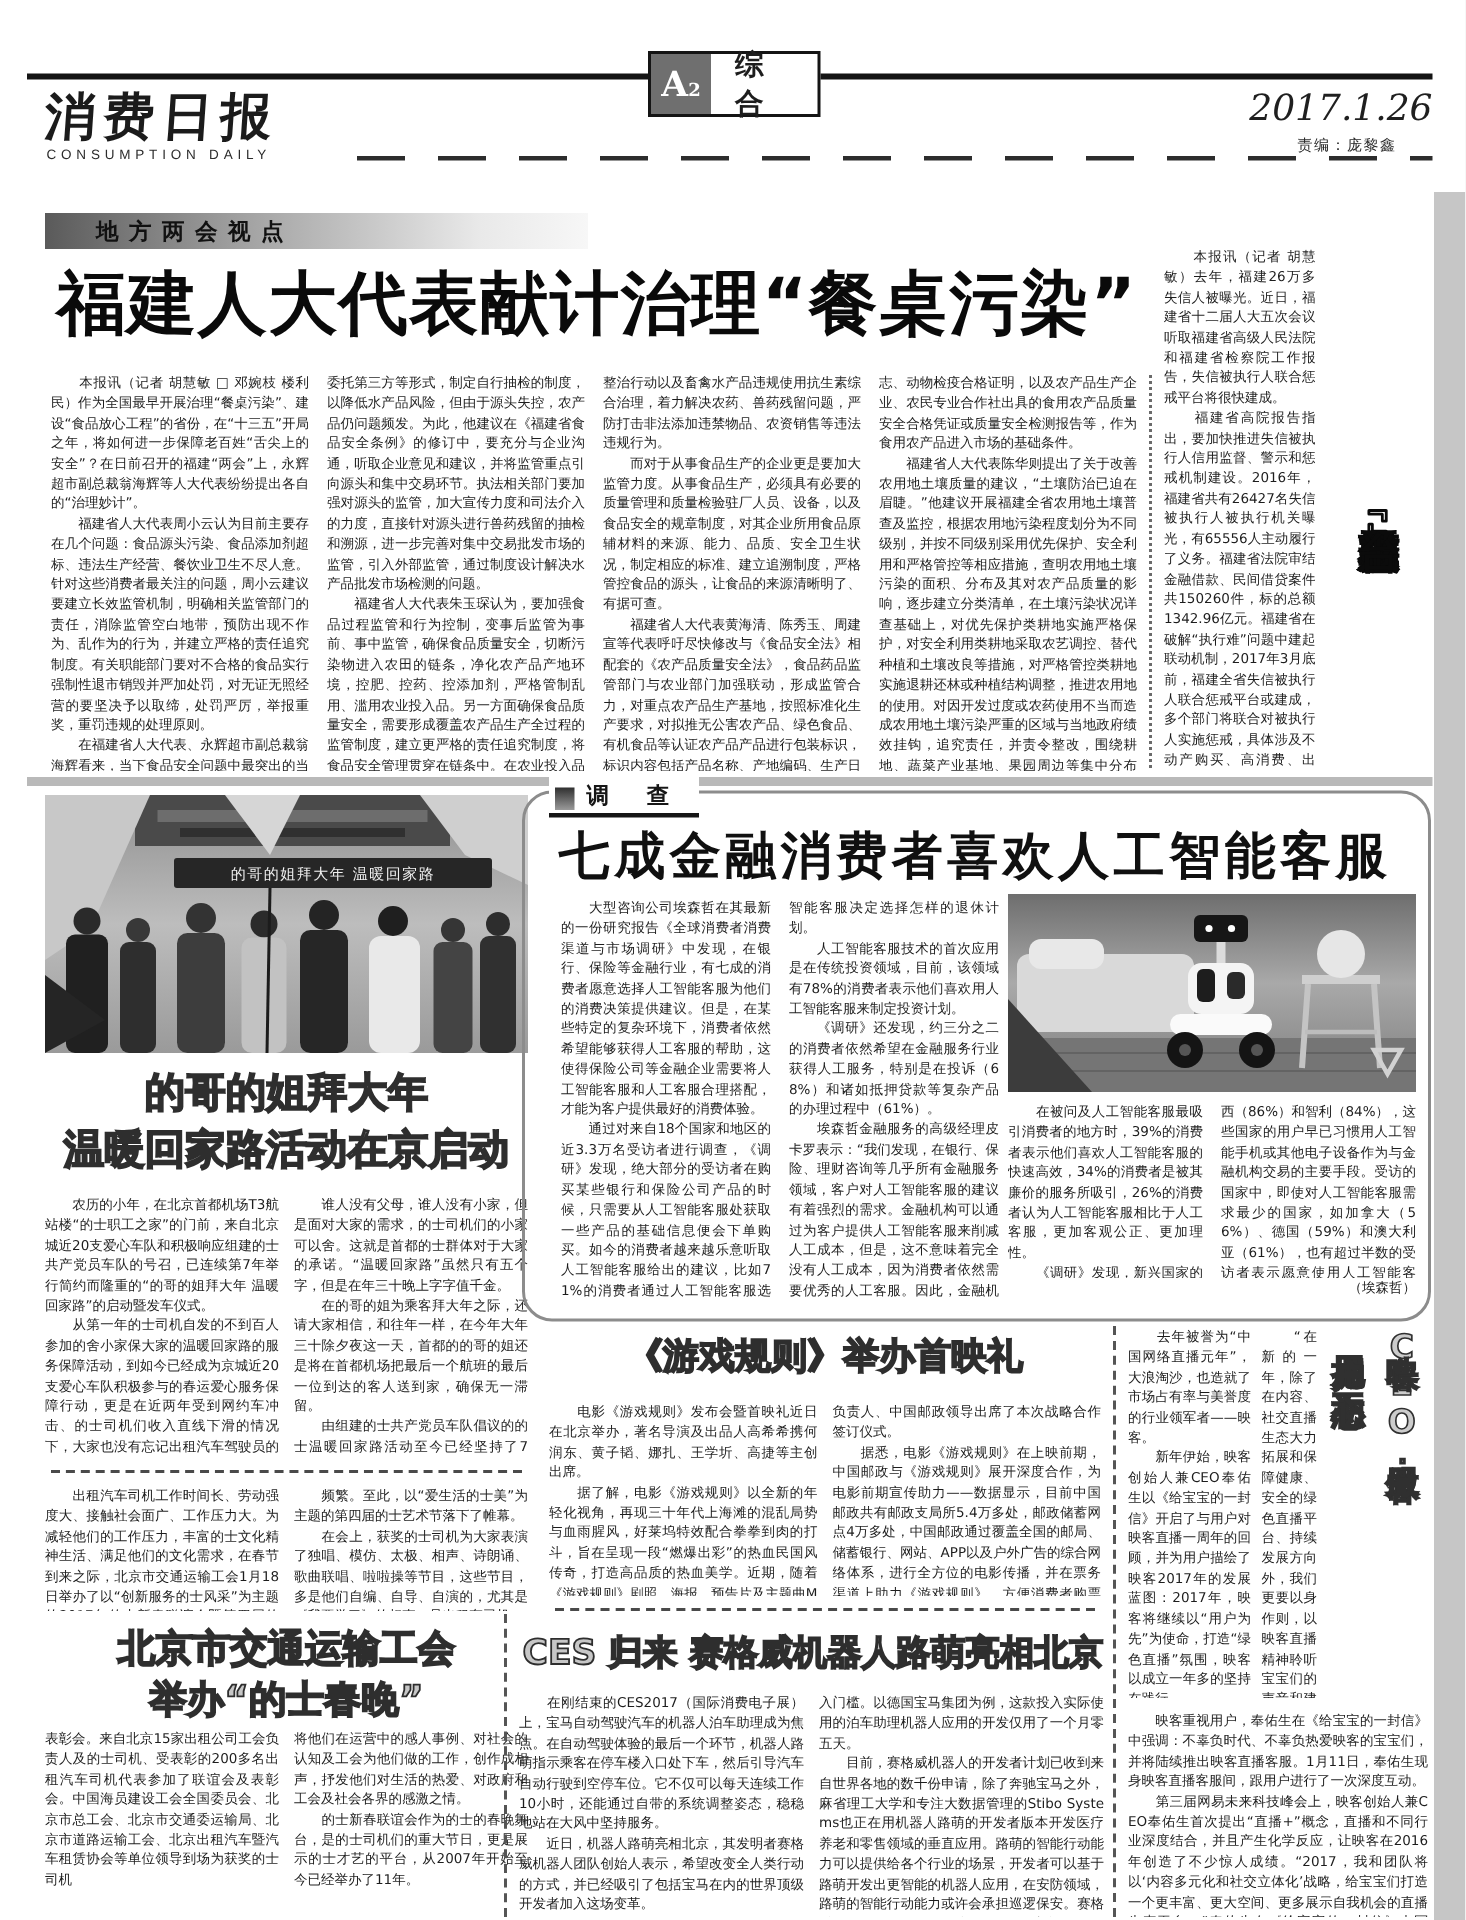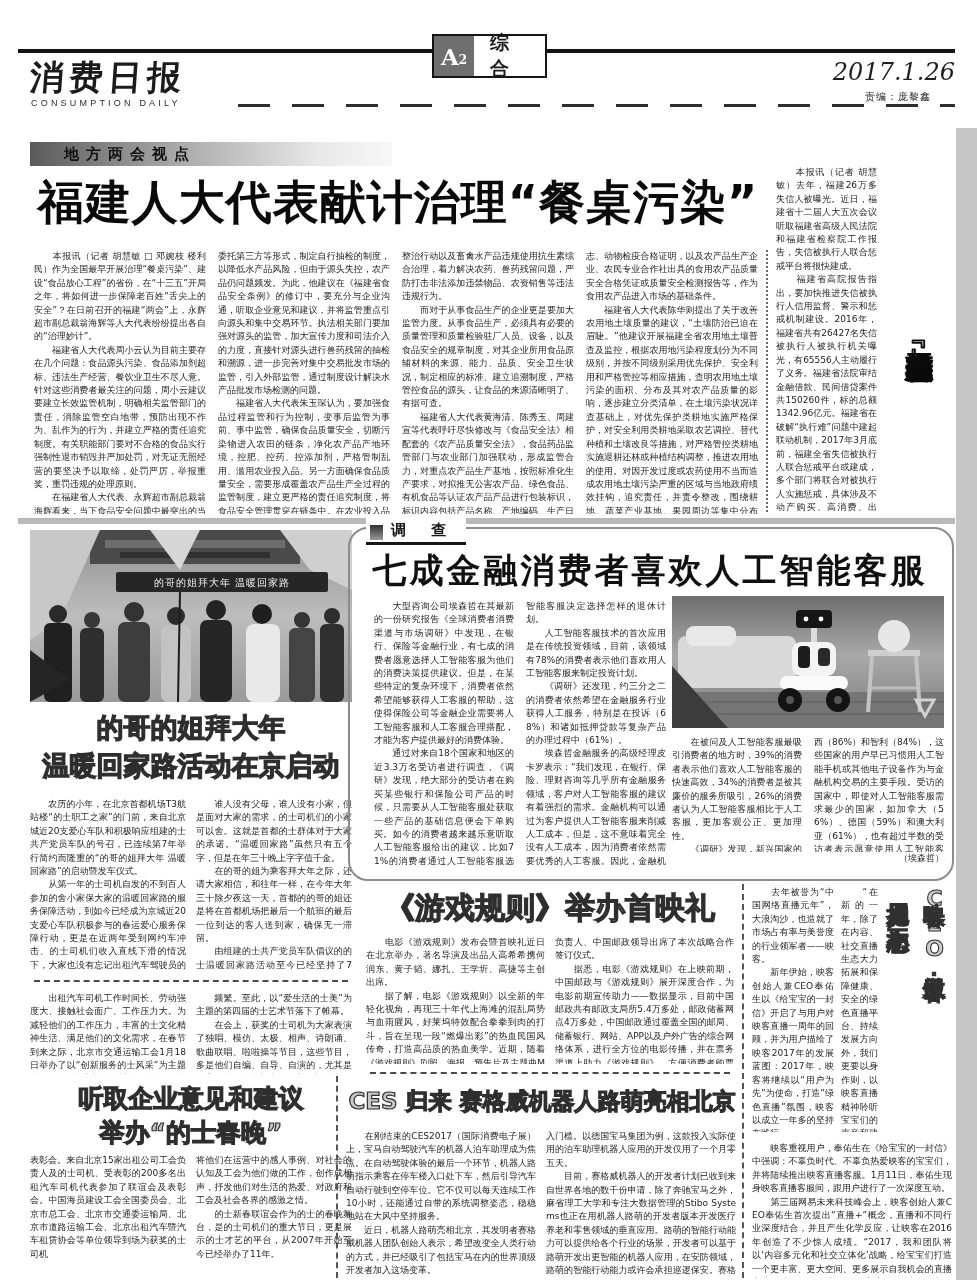--- a/index.html
+++ b/index.html
@@ -158,21 +158,21 @@
   </div>
 
   <div class="abs dashh" style="left:34px;top:980px;width:314px;"></div>
 
   <div class="abs cols" style="left:30px;top:992px;width:322px;height:82px;">
     <div class="bt" style="width:156px;margin-right:10px;height:82px;">　　出租汽车司机工作时间长、劳动强度大、接触社会面广、工作压力大。为减轻他们的工作压力，丰富的士文化精神生活、满足他们的文化需求，在春节到来之际，北京市交通运输工会1月18日举办了以“创新服务的士风采”为主题的2017年的士新春联谊会暨第四届的士才艺</div>
     <div class="bt" style="width:156px;height:82px;">　　频繁。至此，以“爱生活的士美”为主题的第四届的士艺术节落下了帷幕。
 　　在会上，获奖的士司机为大家表演了独唱、模仿、太极、相声、诗朗诵、歌曲联唱、啦啦操等节目，这些节目，多是他们自编、自导、自演的，尤其是《我要学习》的相声，是出租车司机</div>
   </div>
 
-  <div class="abs hollow" style="left:30px;top:1082px;width:322px;font-size:25px;">听取企业意见和建议</div>
+  <div class="abs hollow" style="left:30px;top:1082px;width:322px;font-size:25px;">北京市交通运输工会</div>
   <div class="abs hollow" style="left:30px;top:1116px;width:322px;font-size:25px;">举办“的士春晚”</div>
 
   <div class="abs cols" style="left:30px;top:1154px;width:322px;height:124px;">
     <div class="bt" style="width:156px;margin-right:10px;height:124px;">表彰会。来自北京15家出租公司工会负责人及的士司机、受表彰的200多名出租汽车司机代表参加了联谊会及表彰会。中国海员建设工会全国委员会、北京市总工会、北京市交通委运输局、北京市道路运输工会、北京出租汽车暨汽车租赁协会等单位领导到场为获奖的士司机</div>
     <div class="bt" style="width:156px;height:124px;">将他们在运营中的感人事例、对社会的认知及工会为他们做的工作，创作成相声，抒发他们对生活的热爱、对政府和工会及社会各界的感激之情。
 　　的士新春联谊会作为的士的春晚舞台，是的士司机们的重大节日，更是展示的士才艺的平台，从2007年开始至今已经举办了11年。</div>
   </div>
 
   <div class="abs surveybox" style="left:348px;top:527px;width:602px;height:350px;"></div>
   <div class="abs surveytag" style="left:366px;top:518px;">
@@ -232,21 +232,21 @@
     </svg>
   </div>
 
   <div class="abs cols" style="left:672px;top:736px;width:272px;height:116px;">
     <div class="bt" style="width:130px;margin-right:12px;height:116px;">　　在被问及人工智能客服最吸引消费者的地方时，39%的消费者表示他们喜欢人工智能客服的快速高效，34%的消费者是被其廉价的服务所吸引，26%的消费者认为人工智能客服相比于人工客服，更加客观公正、更加理性。
 　　《调研》发现，新兴国家的客户对AI客服的需求最强烈，比如印度尼西亚（92%）、泰国（90%）、巴</div>
     <div class="bt" style="width:130px;height:116px;">西（86%）和智利（84%），这些国家的用户早已习惯用人工智能手机或其他电子设备作为与金融机构交易的主要手段。受访的国家中，即使对人工智能客服需求最少的国家，如加拿大（56%）、德国（59%）和澳大利亚（61%），也有超过半数的受访者表示愿意使用人工智能客服。</div>
   </div>
   <div class="abs sign" style="left:814px;top:852px;width:130px;">（埃森哲）</div>
 
-  <div class="abs hollow" style="left:365px;top:888px;width:370px;font-size:30px;">《游戏规则》举办首映礼</div>
+  <div class="abs hollow" style="left:365px;top:888px;width:370px;font-size:24px;">《游戏规则》举办首映礼</div>
   <div class="abs cols" style="left:366px;top:936px;width:368px;height:128px;">
     <div class="bt" style="width:179px;margin-right:10px;height:128px;">　　电影《游戏规则》发布会暨首映礼近日在北京举办，著名导演及出品人高希希携何润东、黄子韬、娜扎、王学圻、高捷等主创出席。
 　　据了解，电影《游戏规则》以全新的年轻化视角，再现三十年代上海滩的混乱局势与血雨腥风，好莱坞特效配合拳拳到肉的打斗，旨在呈现一段“燃爆出彩”的热血民国风传奇，打造高品质的热血美学。近期，随着《游戏规则》剧照、海报、预告片及主题曲MV的陆续发布，让所有人对《游戏规则》再次产生浓厚兴趣。
 　　此外，发布会上现场，星亿东方与中国邮政签订战略合作协议也是一大亮点，星亿东方相关</div>
     <div class="bt" style="width:179px;height:128px;">负责人、中国邮政领导出席了本次战略合作签订仪式。
 　　据悉，电影《游戏规则》在上映前期，中国邮政与《游戏规则》展开深度合作，为电影前期宣传助力——数据显示，目前中国邮政共有邮政支局所5.4万多处，邮政储蓄网点4万多处，中国邮政通过覆盖全国的邮局、储蓄银行、网站、APP以及户外广告的综合网络体系，进行全方位的电影传播，并在票务渠道上助力《游戏规则》，方便消费者购票观影的同时，也增加了电影的传播和售票渠道，有利于实现票房上的高回报。</div>
   </div>
 
   <div class="abs dashh" style="left:370px;top:1072px;width:360px;"></div>
 

